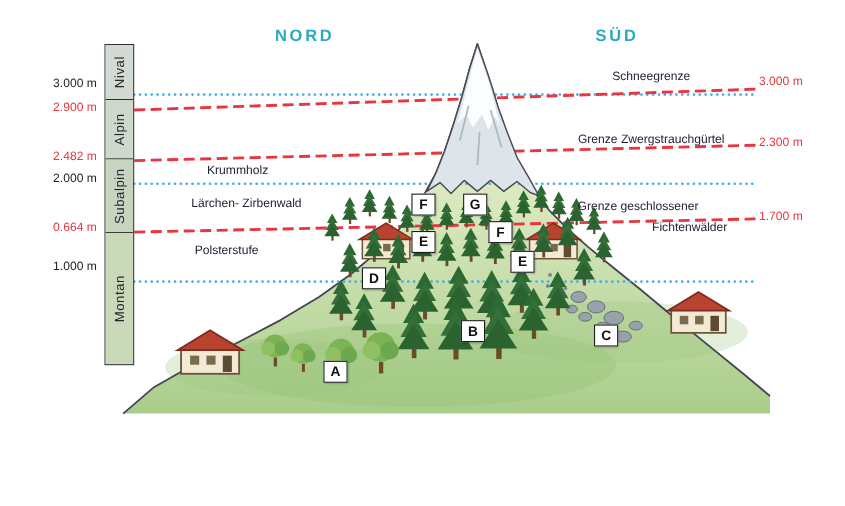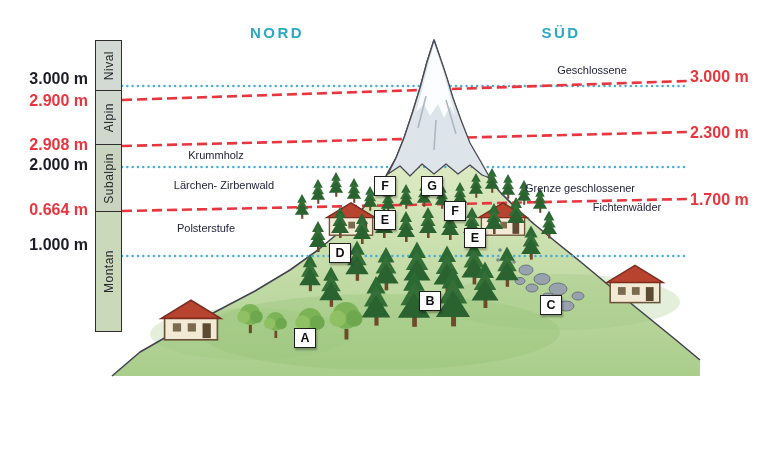--- a/index.html
+++ b/index.html
@@ -6,21 +6,21 @@
   html,body { background:#ffffff; }
   body { font-family:"Liberation Sans", sans-serif; }
   .stage { position:relative; width:768px; height:460px; background:#fff; overflow:hidden; }
   .abs { position:absolute; }
   .cx { transform:translateX(-50%); }
 
   .direction-label { font-size:15px; font-weight:600; letter-spacing:2.5px; color:var(--teal,#2aa9c2); }
 
   .annot { font-size:11px; font-weight:500; color:var(--ink,#23233a); white-space:nowrap; }
 
-  .alt { font-size:16px; font-weight:700; white-space:nowrap; }
+  .alt { font-size:11px; font-weight:400; white-space:nowrap; }
   .alt.black { color:#1d1d26; }
   .alt.red { color:var(--red,#e8353e); }
   .alt-left { left:20px; width:68px; text-align:right; }
   .alt-right { left:690px; width:72px; text-align:left; }
 
   .zonebar { left:95px; top:40px; width:27px; height:292px; border:1.2px solid #2e2e2e; display:flex; flex-direction:column; }
   .zone { display:flex; align-items:center; justify-content:center; border-bottom:1px solid #2e2e2e; }
   .zone:last-child { border-bottom:none; }
   .zone span { writing-mode:vertical-rl; transform:rotate(180deg); font-size:12px; letter-spacing:.5px; color:#26262e; }
   .zone-nival { height:50px; background:#d3d9d3; }
@@ -190,30 +190,31 @@
     <div class="zone zone-subalpin">
         <span>Subalpin</span>
       </div>
     <div class="zone zone-montan">
         <span>Montan</span>
       </div>
   </div>
 
   <div class="abs alt black alt-left" style="top:70px">3.000 m</div>
   <div class="abs alt red   alt-left" style="top:92px">2.900 m</div>
-  <div class="abs alt red   alt-left" style="top:136px">2.908 m</div>
+  <div class="abs alt red   alt-left" style="top:136px">2.482 m</div>
   <div class="abs alt black alt-left" style="top:156px">2.000 m</div>
   <div class="abs alt red   alt-left" style="top:201px">0.664 m</div>
   <div class="abs alt black alt-left" style="top:236px">1.000 m</div>
 
   <div class="abs alt red alt-right" style="top:68px">3.000 m</div>
   <div class="abs alt red alt-right" style="top:124px">2.300 m</div>
   <div class="abs alt red alt-right" style="top:191px">1.700 m</div>
 
-  <div class="abs cx annot" style="left:592px; top:64px">Geschlossene</div>
+  <div class="abs cx annot" style="left:592px; top:64px">Schneegrenze</div>
+  <div class="abs cx annot" style="left:592px; top:121px">Grenze Zwergstrauchgürtel</div>
   <div class="abs cx annot" style="left:216px; top:149px">Krummholz</div>
   <div class="abs cx annot" style="left:224px; top:179px">Lärchen- Zirbenwald</div>
   <div class="abs cx annot" style="left:580px; top:182px">Grenze geschlossener</div>
   <div class="abs cx annot" style="left:627px; top:201px">Fichtenwälder</div>
   <div class="abs cx annot" style="left:206px; top:222px">Polsterstufe</div>
 
   <div class="abs marker mk-a">A</div>
   <div class="abs marker mk-b">B</div>
   <div class="abs marker mk-c">C</div>
   <div class="abs marker mk-d">D</div>

